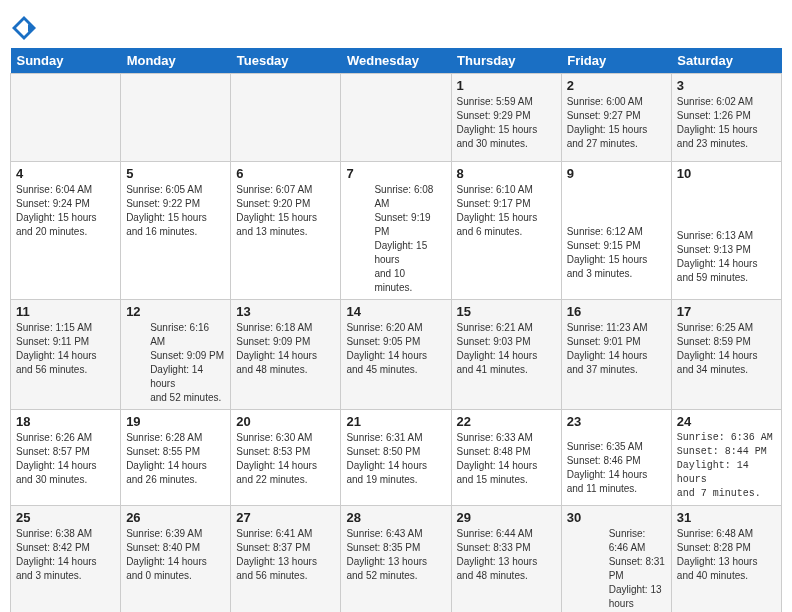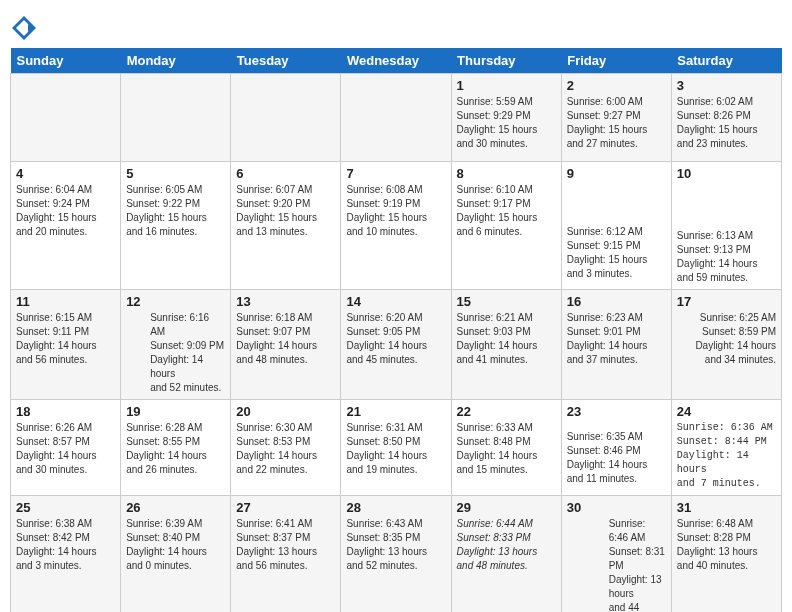--- a/index.html
+++ b/index.html
@@ -146,21 +146,21 @@
         <td>
           <span class="day-number">2</span>
           <div class="day-info" style="white-space: pre-line;">Sunrise: 6:00 AM
 Sunset: 9:27 PM
 Daylight: 15 hours
 and 27 minutes.</div>
         </td>
         <td>
           <span class="day-number">3</span>
           <div class="day-info" style="white-space: pre-line;">Sunrise: 6:02 AM
-Sunset: 8:26 PM
+Sunset: 1:26 PM
 Daylight: 15 hours
 and 23 minutes.</div>
         </td>
       </tr>
       <tr>
         <td>
           <span class="day-number">4</span>
           <div class="day-info" style="white-space: pre-line;">Sunrise: 6:04 AM
 Sunset: 9:24 PM
 Daylight: 15 hours
@@ -175,21 +175,21 @@
         </td>
         <td>
           <span class="day-number">6</span>
           <div class="day-info" style="white-space: pre-line;">Sunrise: 6:07 AM
 Sunset: 9:20 PM
 Daylight: 15 hours
 and 13 minutes.</div>
         </td>
         <td>
           <span class="day-number">7</span>
-          <div class="day-info" style="white-space: pre-line;">Sunrise: 6:08 AM
+          <div class="day-info" style="white-space: pre-line; margin-left: 28px;">Sunrise: 6:08 AM
 Sunset: 9:19 PM
 Daylight: 15 hours
 and 10 minutes.</div>
         </td>
         <td>
           <span class="day-number">8</span>
           <div class="day-info" style="white-space: pre-line;">Sunrise: 6:10 AM
 Sunset: 9:17 PM
 Daylight: 15 hours
 and 6 minutes.</div>
@@ -205,63 +205,63 @@
           <span class="day-number">10</span>
           <div class="day-info" style="white-space: pre-line; margin-top: 48px;">Sunrise: 6:13 AM
 Sunset: 9:13 PM
 Daylight: 14 hours
 and 59 minutes.</div>
         </td>
       </tr>
       <tr>
         <td>
           <span class="day-number">11</span>
-          <div class="day-info" style="white-space: pre-line;">Sunrise: 6:15 AM
+          <div class="day-info" style="white-space: pre-line;">Sunrise: 1:15 AM
 Sunset: 9:11 PM
 Daylight: 14 hours
 and 56 minutes.</div>
         </td>
         <td>
           <span class="day-number">12</span>
           <div class="day-info" style="white-space: pre-line; margin-left: 24px;">Sunrise: 6:16 AM
 Sunset: 9:09 PM
 Daylight: 14 hours
 and 52 minutes.</div>
         </td>
         <td>
           <span class="day-number">13</span>
           <div class="day-info" style="white-space: pre-line;">Sunrise: 6:18 AM
-Sunset: 9:07 PM
+Sunset: 9:09 PM
 Daylight: 14 hours
 and 48 minutes.</div>
         </td>
         <td>
           <span class="day-number">14</span>
           <div class="day-info" style="white-space: pre-line;">Sunrise: 6:20 AM
 Sunset: 9:05 PM
 Daylight: 14 hours
 and 45 minutes.</div>
         </td>
         <td>
           <span class="day-number">15</span>
           <div class="day-info" style="white-space: pre-line;">Sunrise: 6:21 AM
 Sunset: 9:03 PM
 Daylight: 14 hours
 and 41 minutes.</div>
         </td>
         <td>
           <span class="day-number">16</span>
-          <div class="day-info" style="white-space: pre-line;">Sunrise: 6:23 AM
+          <div class="day-info" style="white-space: pre-line;">Sunrise: 11:23 AM
 Sunset: 9:01 PM
 Daylight: 14 hours
 and 37 minutes.</div>
         </td>
         <td>
           <span class="day-number">17</span>
-          <div class="day-info" style="white-space: pre-line; text-align: right;">Sunrise: 6:25 AM
+          <div class="day-info" style="white-space: pre-line;">Sunrise: 6:25 AM
 Sunset: 8:59 PM
 Daylight: 14 hours
 and 34 minutes.</div>
         </td>
       </tr>
       <tr>
         <td>
           <span class="day-number">18</span>
           <div class="day-info" style="white-space: pre-line;">Sunrise: 6:26 AM
 Sunset: 8:57 PM
@@ -335,21 +335,21 @@
         </td>
         <td>
           <span class="day-number">28</span>
           <div class="day-info" style="white-space: pre-line;">Sunrise: 6:43 AM
 Sunset: 8:35 PM
 Daylight: 13 hours
 and 52 minutes.</div>
         </td>
         <td>
           <span class="day-number">29</span>
-          <div class="day-info" style="white-space: pre-line; font-style: italic;">Sunrise: 6:44 AM
+          <div class="day-info" style="white-space: pre-line;">Sunrise: 6:44 AM
 Sunset: 8:33 PM
 Daylight: 13 hours
 and 48 minutes.</div>
         </td>
         <td>
           <span class="day-number">30</span>
           <div class="day-info" style="white-space: pre-line; margin-left: 42px;">Sunrise: 6:46 AM
 Sunset: 8:31 PM
 Daylight: 13 hours
 and 44 minutes.</div>

